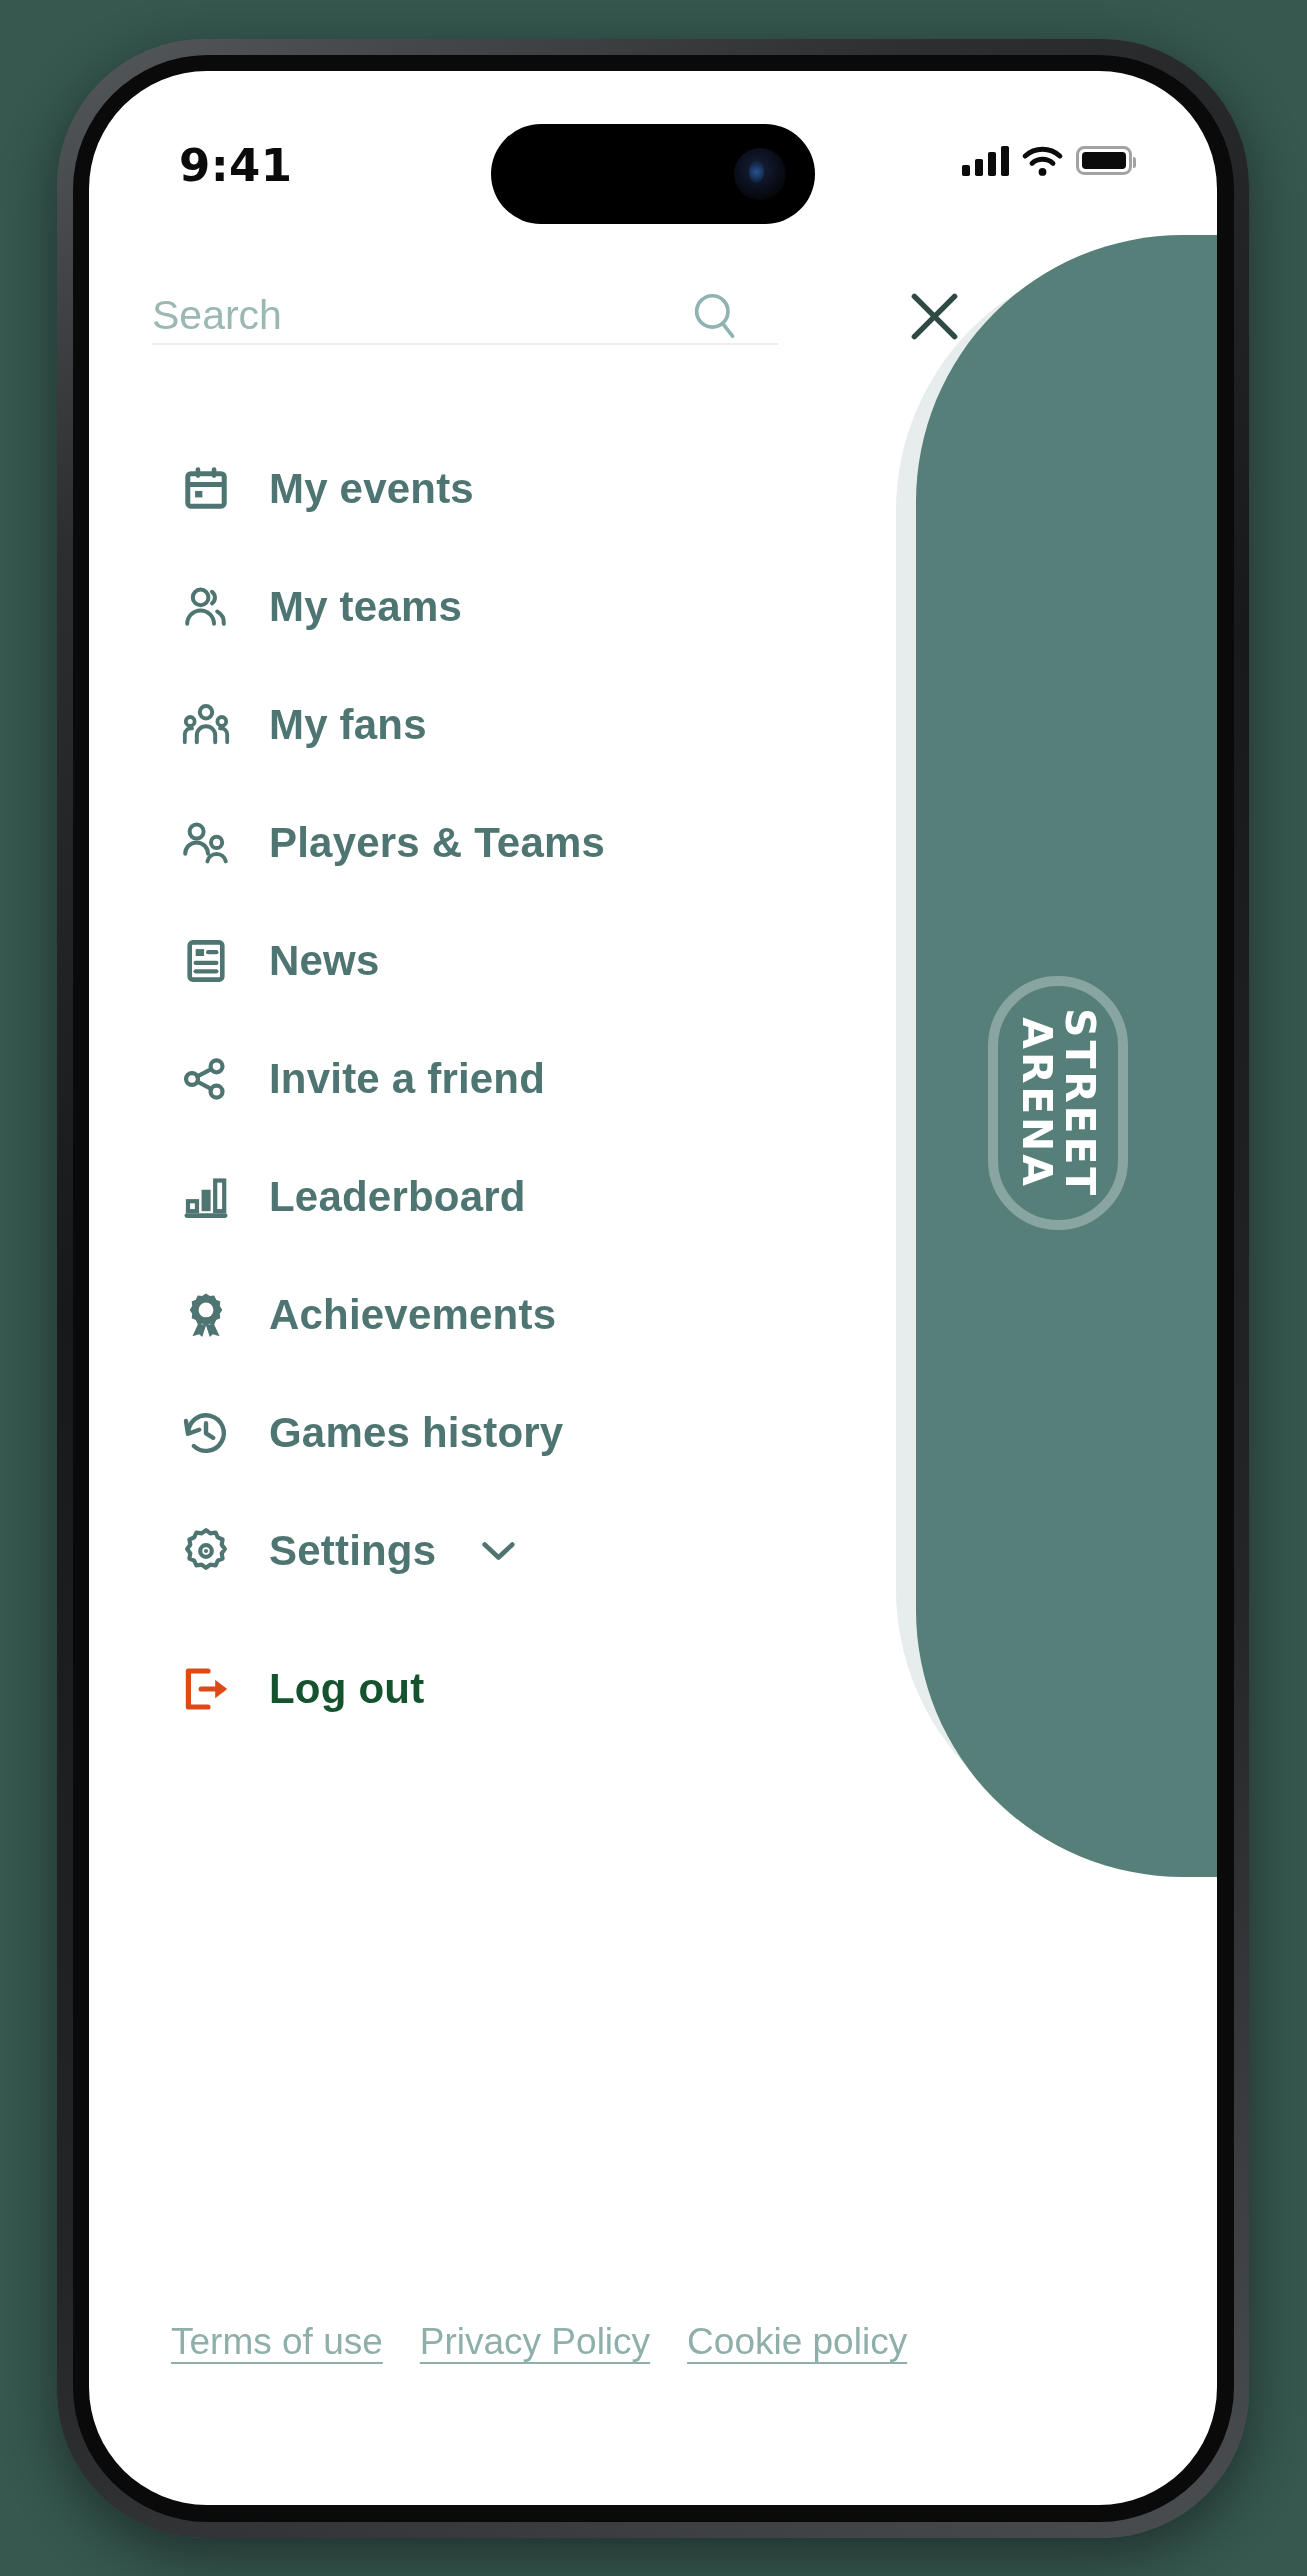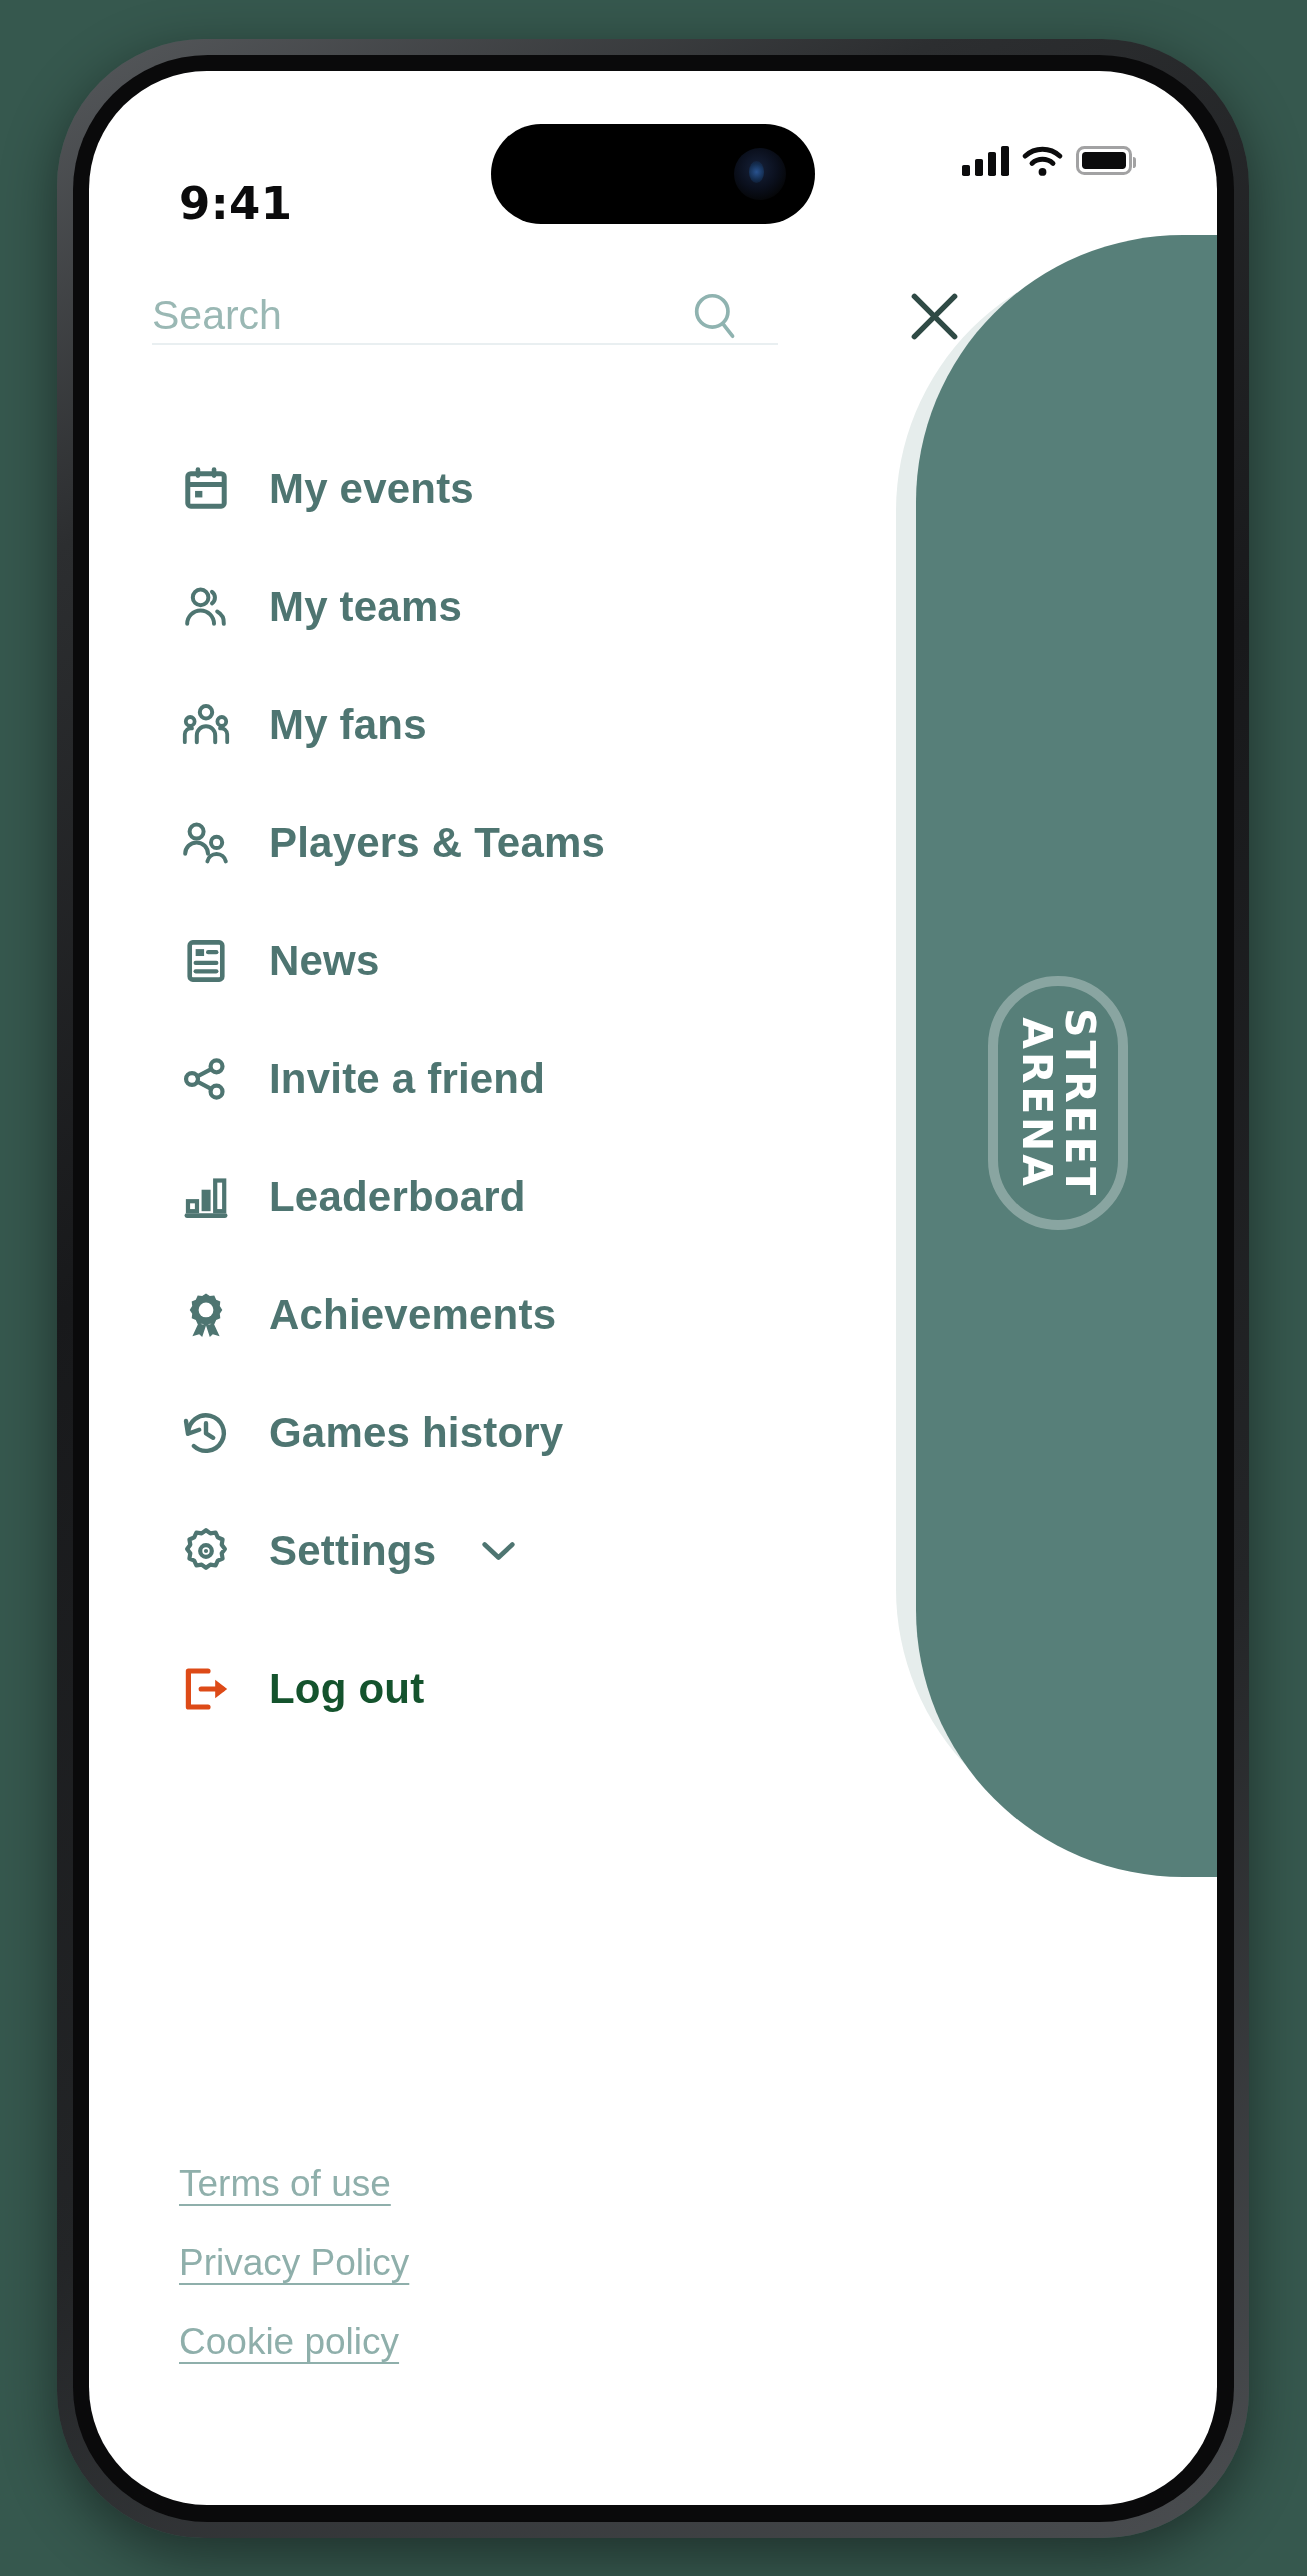--- a/index.html
+++ b/index.html
@@ -101,21 +101,20 @@
   }
   .status-time {
     position: absolute;
     left: 90px;
     top: 68px;
     font-size: 45px;
     font-weight: 700;
     color: #0b0b0c;
     letter-spacing: 0.4px;
     font-family: "DejaVu Sans", sans-serif;
-    margin-top: 38px;
   }
   .status-right {
     position: absolute;
     right: 85px;
     top: 74px;
     display: flex;
     align-items: center;
     gap: 13px;
   }
   .bars { display: flex; align-items: flex-end; gap: 4.6px; height: 31px; }
@@ -297,24 +296,24 @@
     align-items: center;
   }
 
   
   .logout-item { margin-top: 20px; }
   .logout-item .menu-label { color: #14532d; }
 
   
   .footer-links {
     position: absolute;
-    left: 90px;
+    left: 82px;
     bottom: 142px;
     display: flex;
-    flex-direction: column;
+    flex-direction: row;
     gap: 37px;
   }
   .footer-link {
     font-size: 37px;
     color: #8fafab;
     text-decoration: underline;
     text-underline-offset: 8.3px;
     text-decoration-thickness: 2.3px;
     font-family: "Liberation Sans", sans-serif;
     cursor: pointer;

